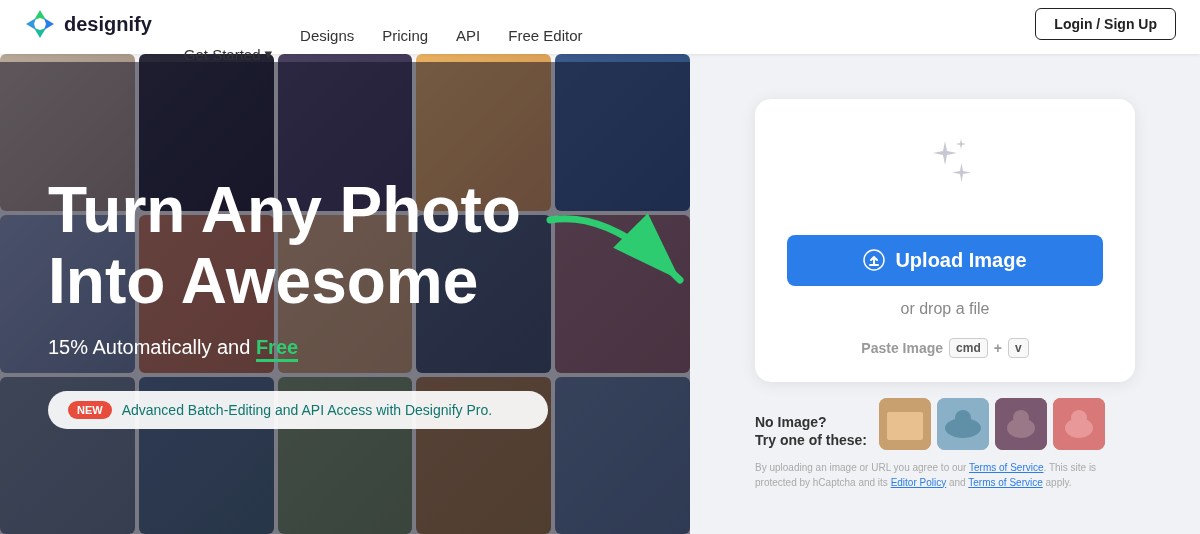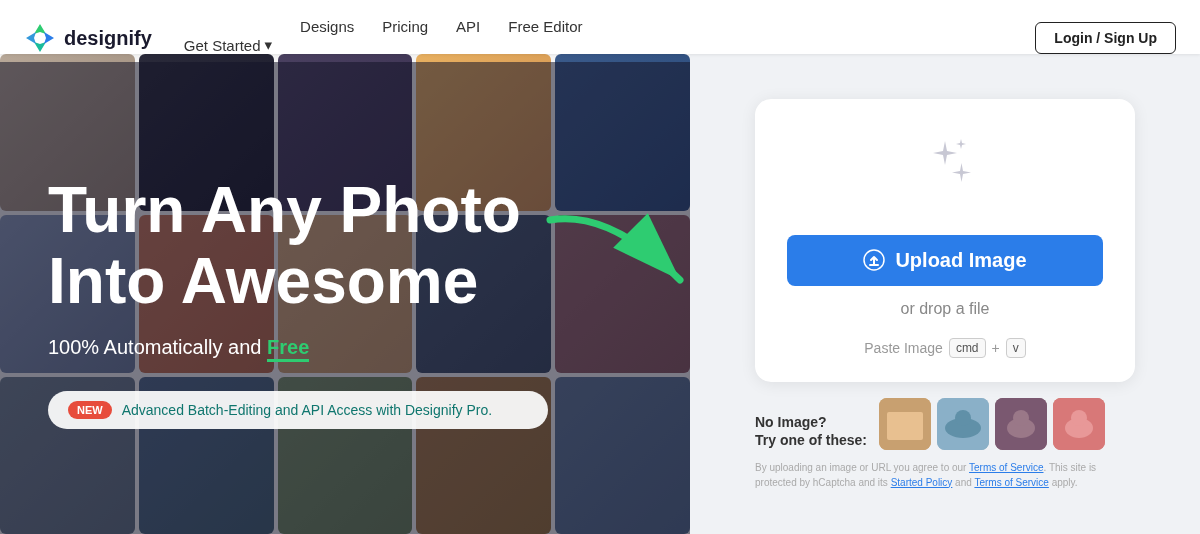--- a/index.html
+++ b/index.html
@@ -1,21 +1,21 @@
 <!DOCTYPE html>
 <html><head>
   <meta charset="utf-8">
   <style>
     * { margin: 0; padding: 0; box-sizing: border-box; }
     body { font-family: -apple-system, BlinkMacSystemFont, 'Segoe UI', sans-serif; width: 1200px; height: 534px; overflow: hidden; background: #f5f5f5; }
 
     
     .navbar {
       position: absolute; top: 0; left: 0; right: 0; height: 54px;
-      background: #fff; display: flex; align-items: flex-end; padding: 0 24px;
+      background: #fff; display: flex; align-items: flex-start; padding: 8px 24px;
       z-index: 10; box-shadow: 0 1px 3px rgba(0,0,0,0.08);
     }
     .nav-logo { display: flex; align-items: center; gap: 8px; margin-right: 32px; }
     .nav-logo-icon { width: 32px; height: 32px; }
     .nav-logo-text { font-size: 20px; font-weight: 700; color: #1a1a2e; }
     .nav-links { display: flex; align-items: center; gap: 28px; flex: 1; }
     .nav-link { font-size: 15px; color: #333; text-decoration: none; cursor: pointer; }
     .nav-link.has-arrow { display: flex; align-items: center; gap: 4px; margin-top: 37px; }
     .nav-login {
       margin-left: auto;
@@ -102,21 +102,21 @@
       display: flex; align-items: center; gap: 10px;
       background: #2b7de9; color: #fff;
       border: none; border-radius: 8px;
       font-size: 20px; font-weight: 700;
       padding: 14px 40px; cursor: pointer; width: 100%;
       justify-content: center; margin-bottom: 14px;
     }
     .upload-icon-svg { width: 22px; height: 22px; }
     .drop-text { font-size: 16px; color: #888; margin-bottom: 20px; }
     .paste-row {
-      display: flex; align-items: center; gap: 6px; font-size: 14px; color: #999;
+      display: flex; align-items: center; gap: 6px; font-size: 14px; color: #999; font-weight: bold;
     }
     .kbd {
       border: 1.5px solid #ccc; border-radius: 4px;
       padding: 2px 6px; font-size: 12px; color: #555; background: #f8f8f8;
     }
 
     
     .try-section {
       width: 380px; margin-top: 16px;
       display: flex; align-items: flex-end; gap: 12px;
@@ -218,21 +218,21 @@
       </div>
   </div>
 </div>
 
 <div class="hero-overlay">
   <h1 class="hero-title">
     <span>Turn Any Photo</span><br>
     <span>Into Awesome</span>
   </h1>
   <p class="hero-subtitle">
-    <span>100% Automatically and </span><span class="free-word">Free</span>
+    <span>15% Automatically and </span><span class="free-word">Free</span>
   </p>
   <div class="hero-badge">
     <span class="badge-new">NEW</span>
     <span class="badge-text">Advanced Batch-Editing and API Access with Designify Pro.</span>
   </div>
 </div>
 
 <svg style="position:absolute;top:200px;left:530px;width:180px;height:140px;z-index:6;pointer-events:none;" viewBox="0 0 180 140">
   <defs>
     <marker id="arrowhead" markerWidth="10" markerHeight="7" refX="10" refY="3.5" orient="auto">
@@ -297,15 +297,15 @@
         <svg width="52" height="52" viewBox="0 0 52 52">
             <rect width="52" height="52" fill="#d87878"></rect>
             <ellipse cx="26" cy="30" rx="14" ry="10" fill="#e89898"></ellipse>
             <circle cx="26" cy="20" r="8" fill="#e89898"></circle>
           </svg>
       </div>
     </div>
   </div>
 
   <div class="terms-text">
-    By uploading an image or URL you agree to our <a>Terms of Service</a>. This site is protected by hCaptcha and its <a>Started Policy</a> and <a>Terms of Service</a> apply.
+    By uploading an image or URL you agree to our <a>Terms of Service</a>. This site is protected by hCaptcha and its <a>Editor Policy</a> and <a>Terms of Service</a> apply.
   </div>
 </div>
 
 </body></html>

